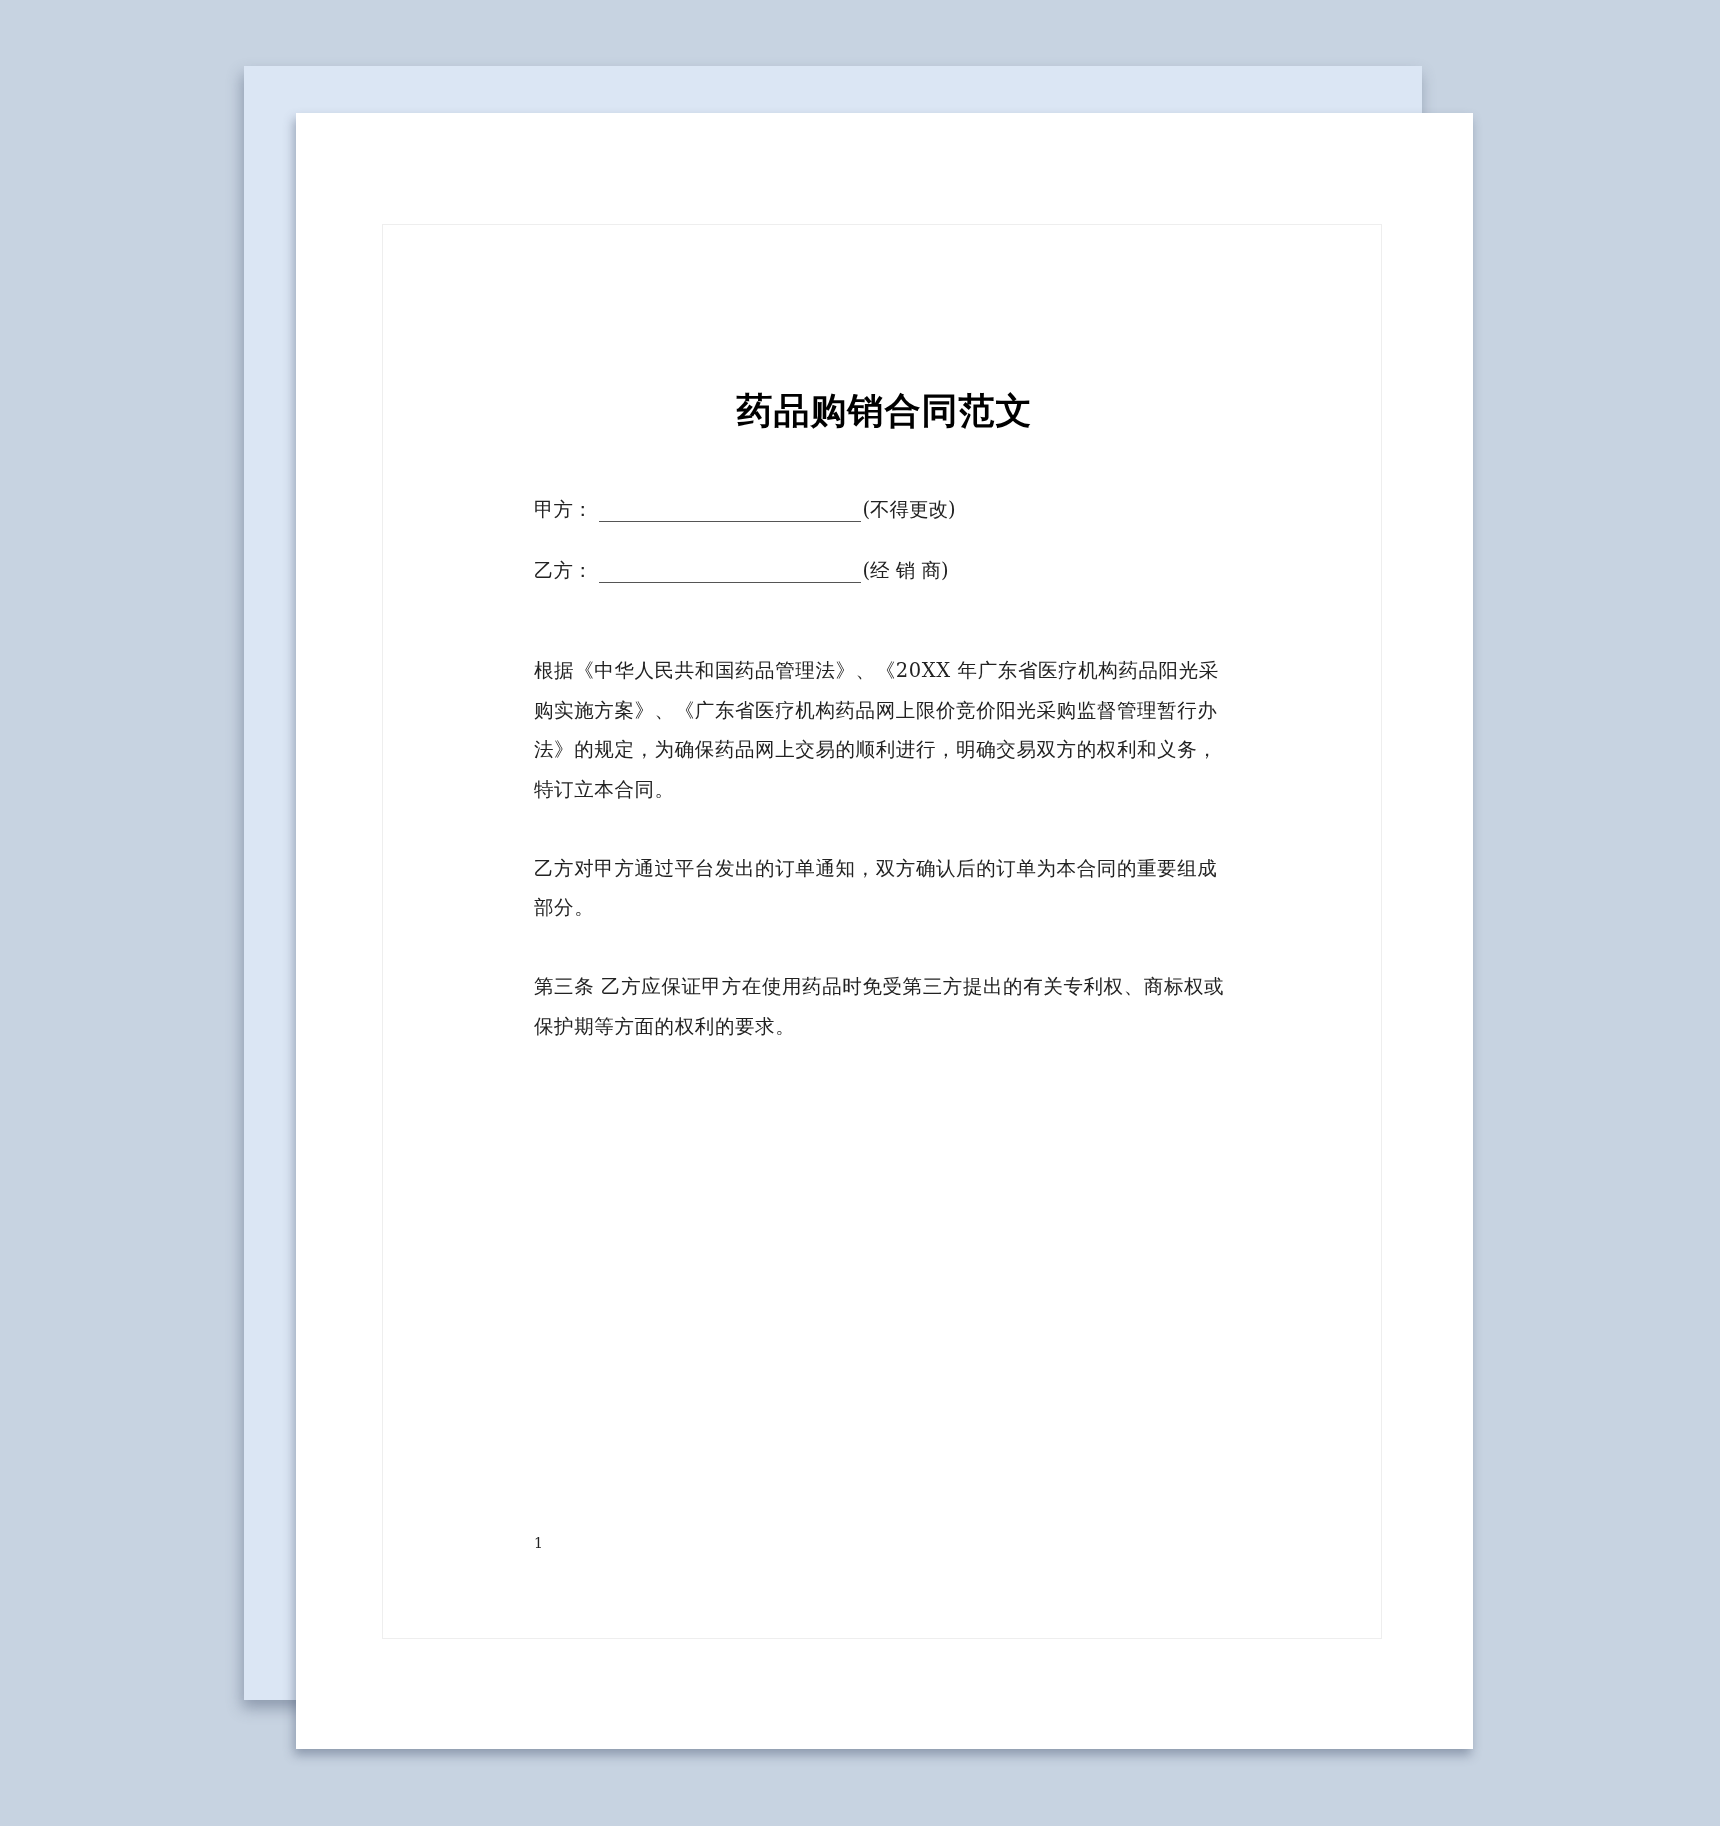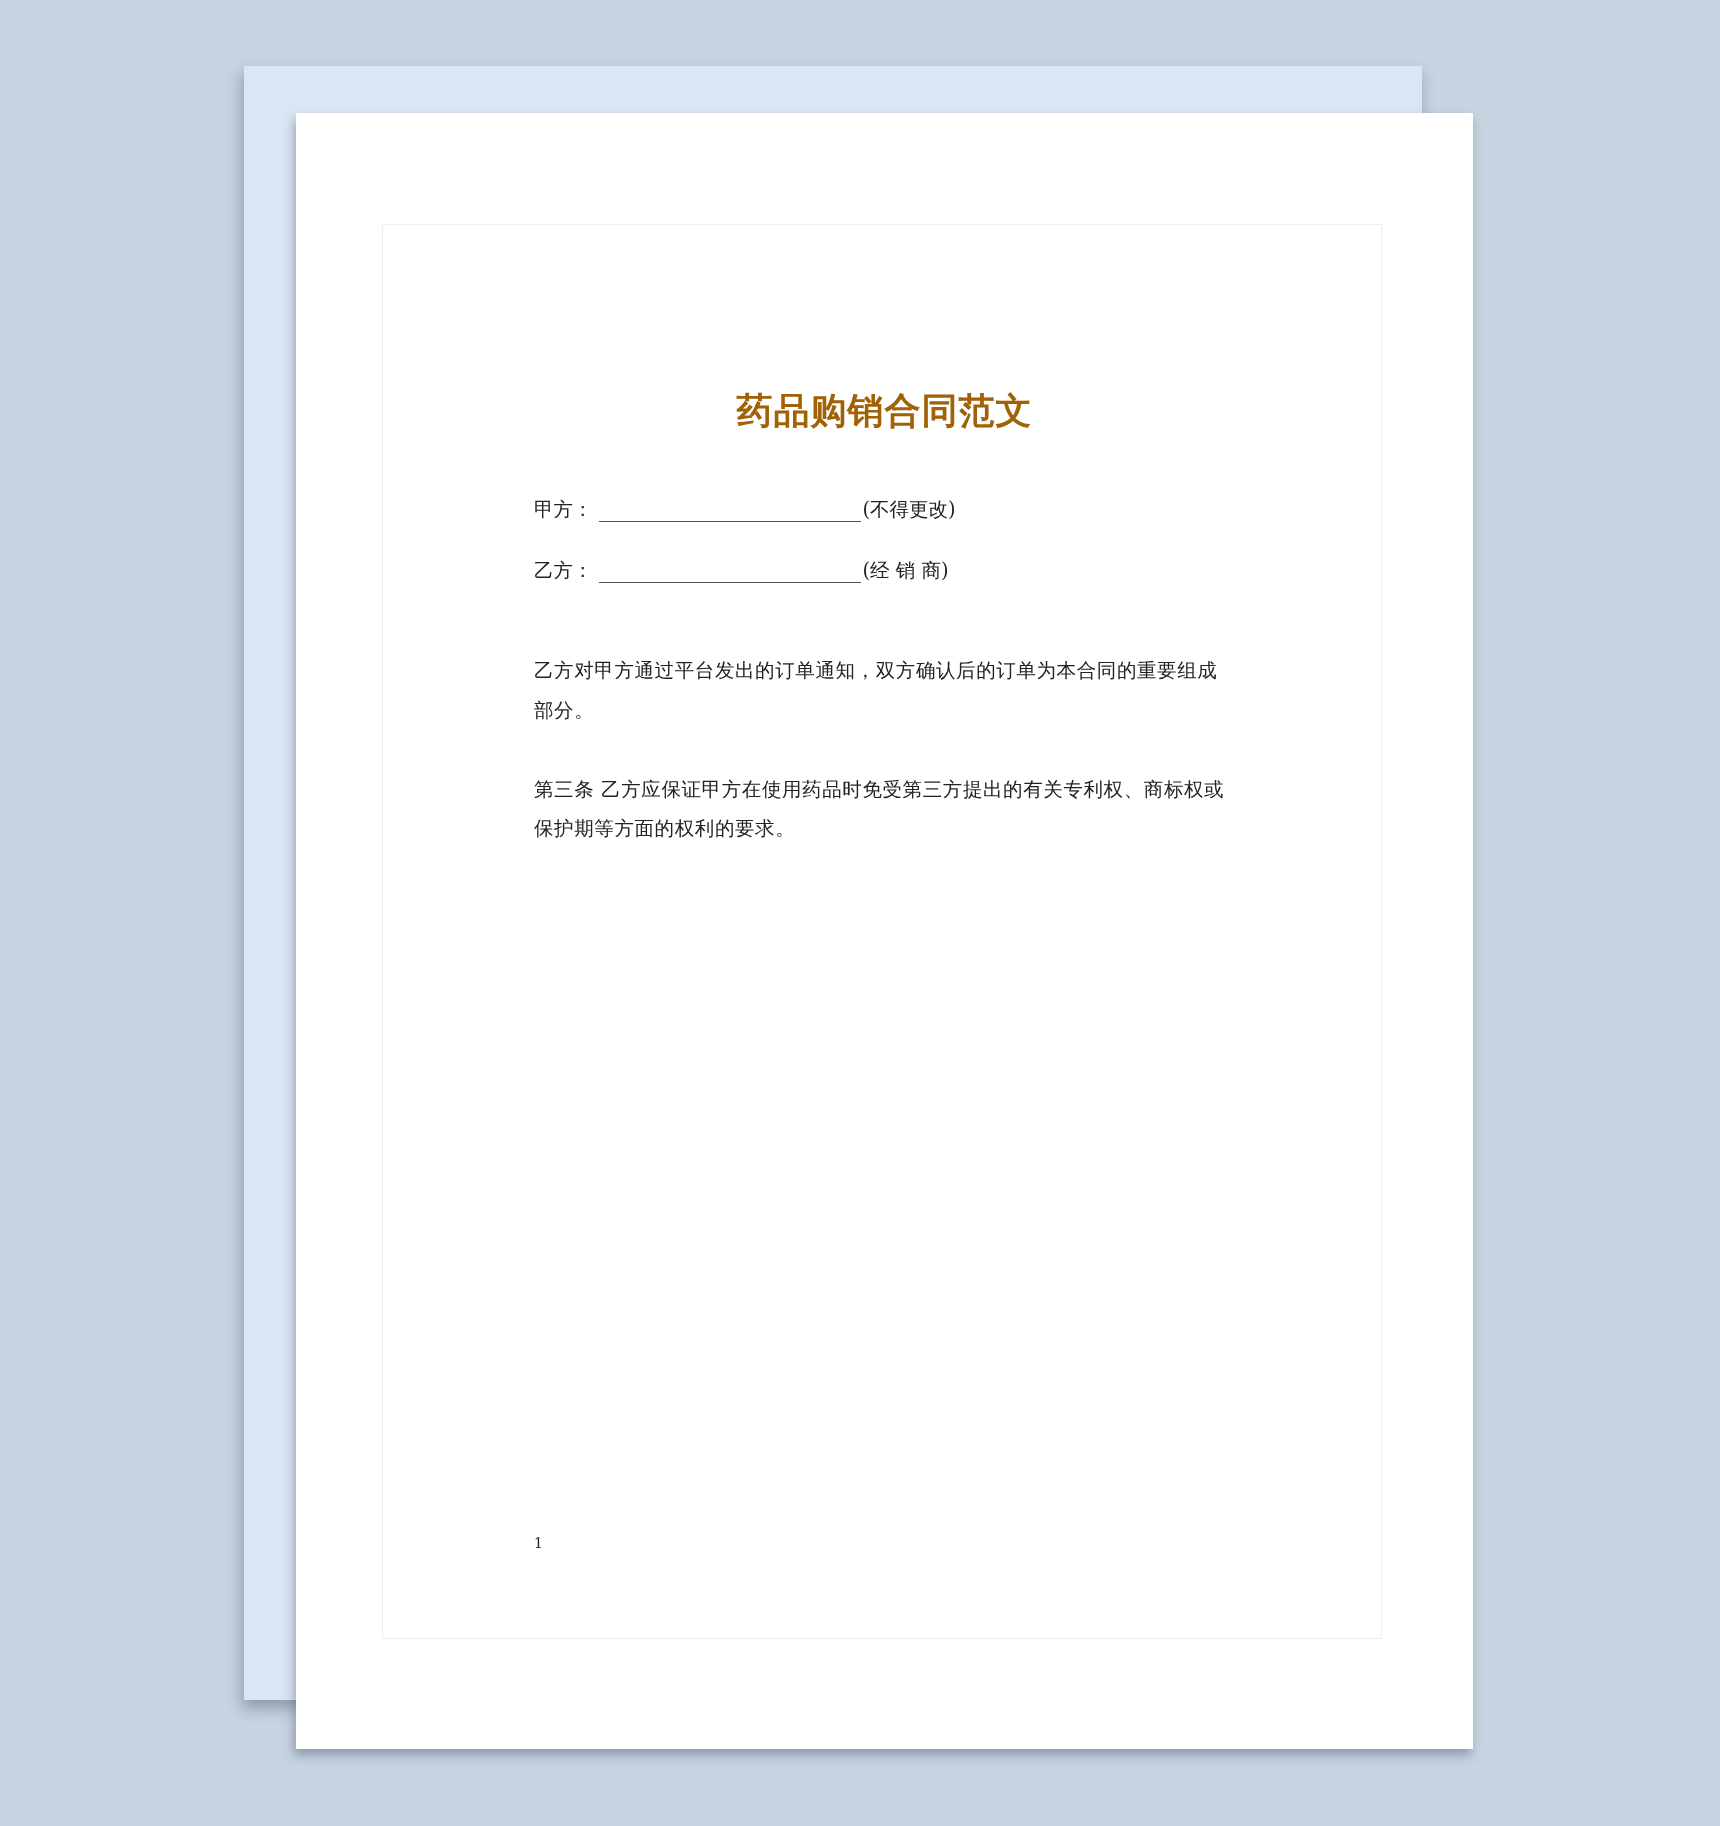--- a/index.html
+++ b/index.html
@@ -17,21 +17,21 @@
     position:absolute; left:296px; top:113px; width:1177px; height:1636px;
     background:#ffffff;
     box-shadow: -2px 6px 10px rgba(70,85,110,0.45);
   }
   .content-frame {
     position:absolute; left:86px; top:111px; width:1000px; height:1415px;
     border:1px solid #eeeeee; box-sizing:border-box;
   }
   .doc-title {
     position:absolute; left:0; width:1177px; top:276px;
-    text-align:center; color:#a16207; font-size:36px; font-weight:bold;
+    text-align:center; color:#000000; font-size:36px; font-weight:bold;
     font-family:"DejaVu Sans","Liberation Sans",sans-serif;
     letter-spacing:1px; line-height:44px;
   }
   .text-block {
     position:absolute; left:238px; width:700px;
     color:#222222; font-size:19.5px; line-height:39.5px; letter-spacing:0.6px;
   }
   .party-line { position:absolute; left:238px; color:#222; font-size:19.5px; line-height:39.5px; white-space:nowrap; }
   .blank-underline {
     display:inline-block; width:262px; border-bottom:1.5px solid #555;
@@ -54,18 +54,19 @@
 
   <div class="party-line" style="top:377px;">
     <span>甲方：</span><span class="blank-underline"></span><span>(不得更改)</span>
   </div>
 
   <div class="party-line" style="top:438px;">
     <span>乙方：</span><span class="blank-underline"></span><span>(经 销 商)</span>
   </div>
 
   <div class="text-block" style="top:538px;">
+    <p class="para">根据《中华人民共和国药品管理法》、《20XX 年广东省医疗机构药品阳光采购实施方案》、《广东省医疗机构药品网上限价竞价阳光采购监督管理暂行办法》的规定，为确保药品网上交易的顺利进行，明确交易双方的权利和义务，特订立本合同。</p>
     <p class="para">乙方对甲方通过平台发出的订单通知，双方确认后的订单为本合同的重要组成部分。</p>
     <p class="para">第三条  乙方应保证甲方在使用药品时免受第三方提出的有关专利权、商标权或保护期等方面的权利的要求。</p>
   </div>
 
   <div class="page-number">1</div>
 </div>
 
 </body></html>

